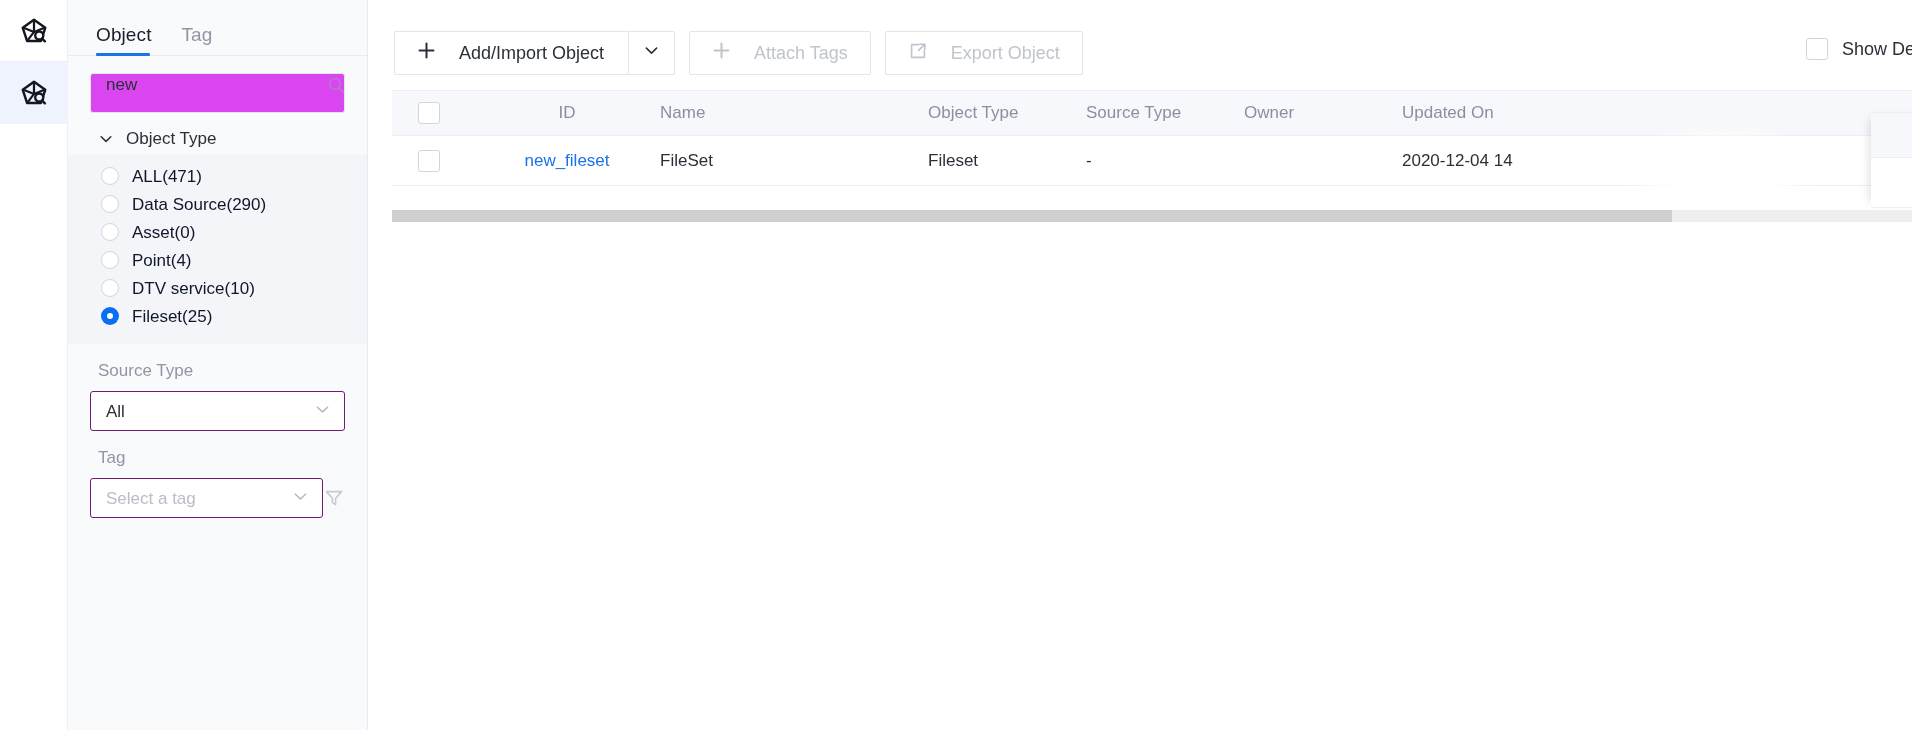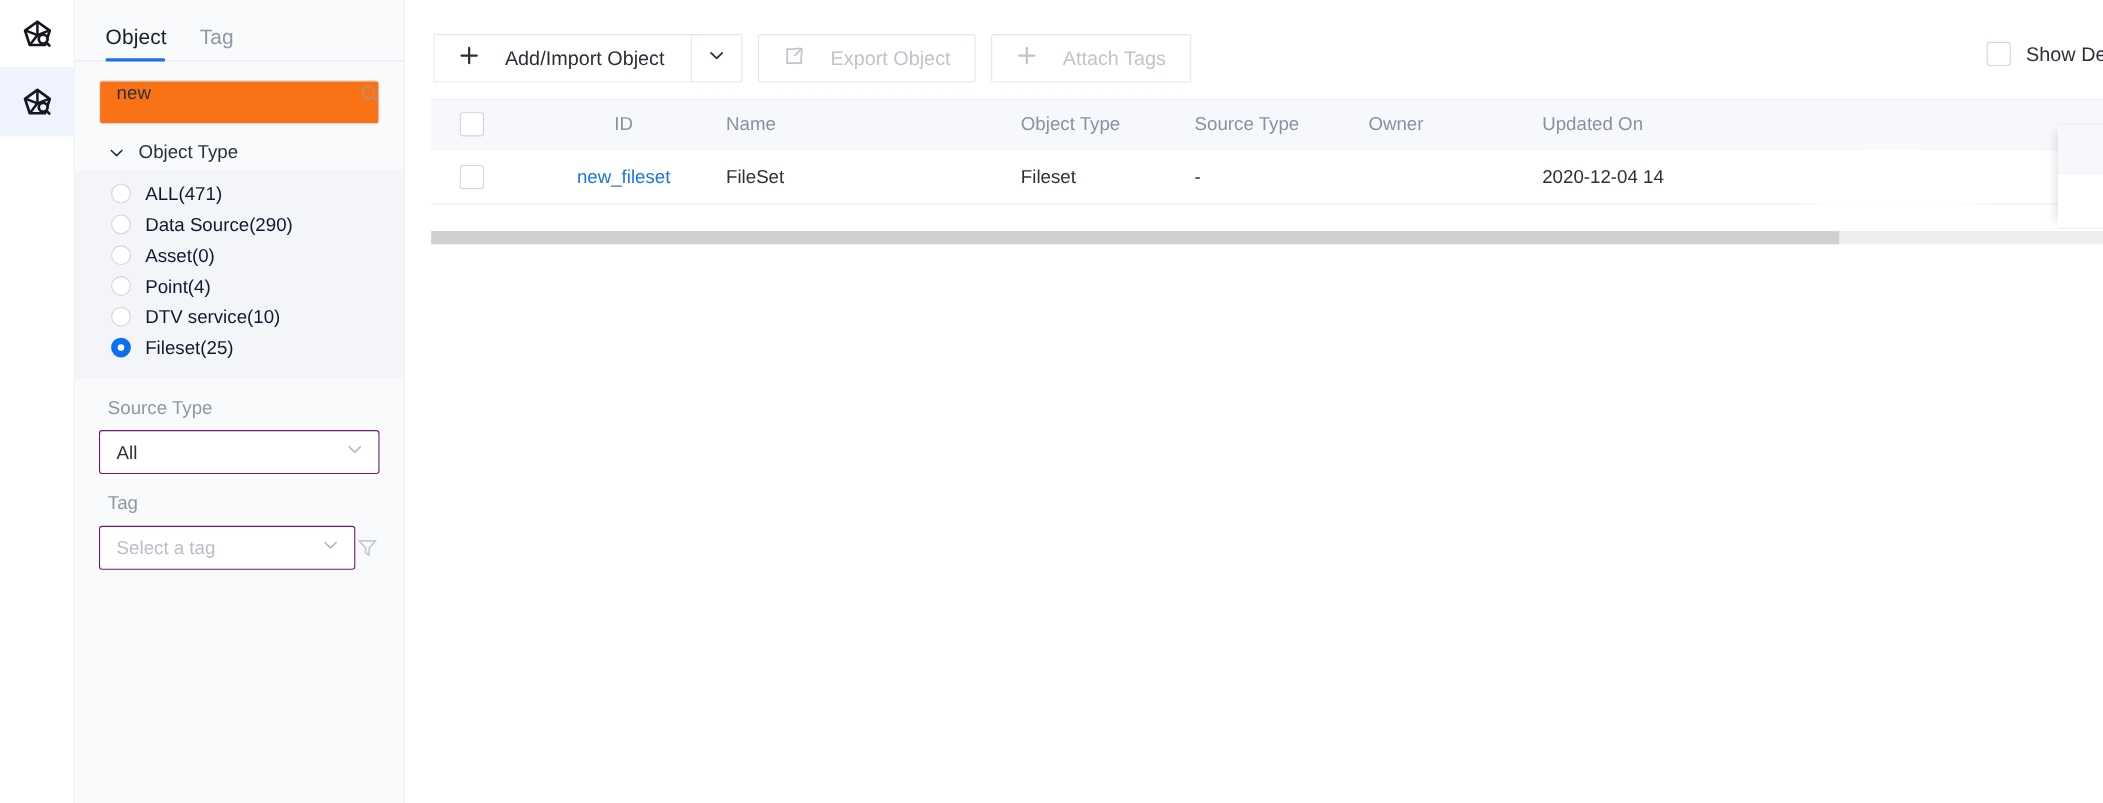--- a/index.html
+++ b/index.html
@@ -50,21 +50,21 @@
     position: relative; cursor: pointer; line-height: 1;
   }
   .tab.active { color: #1b1f2a; font-weight: 400; }
   .tab.active::after {
     content: ""; position: absolute; left: 0; right: 2px; bottom: -1px;
     height: 3px; background: #1a73e8; border-radius: 1px;
   }
 
   .search-wrap { padding: 17px 22px 0 22px; }
   .search-box {
-    height: 40px; background: #f97316;
+    height: 40px; background: #d946ef;
     border: 1px solid #e3e5ea; border-radius: 3px;
     display: flex; align-items: center; padding: 0 12px 16px 15px;
   }
   .search-box input {
     flex: 1; border: 0; outline: 0; background: transparent;
     font-family: inherit; font-size: 17px; color: #2b3038; line-height: 1;
   }
   .search-box input::placeholder { color: #b9bdc7; }
   .search-ic { flex: 0 0 auto; display: flex; align-items: center; opacity: .6; }
 
@@ -336,36 +336,36 @@
           <span>
             <svg width="17" height="17" viewBox="0 0 16 16" fill="none">
               <path d="M3.2 5.8 L8 10.4 L12.8 5.8" stroke="#2b3038" stroke-width="1.5" stroke-linecap="round" stroke-linejoin="round"></path>
             </svg>
           </span>
         </button>
       </div>
 
       <button class="btn disabled">
         <span>
+          <svg width="19" height="19" viewBox="0 0 18 18" fill="none">
+            <path d="M9 2.4 V15.6 M2.4 9 H15.6" stroke="#c0c4cc" stroke-width="1.9" stroke-linecap="round"></path>
+          </svg>
+        </span>
+        <span>Attach Tags</span>
+      </button>
+
+      <button class="btn disabled">
+        <span>
           <svg width="20" height="20" viewBox="0 0 20 20" fill="none">
             <path d="M10.4 3.6 H3.6 V16.4 H16.4 V9.6" stroke="#c0c4cc" stroke-width="1.6" stroke-linecap="round" stroke-linejoin="round"></path>
             <path d="M11.6 3.2 H16.8 V8.4" stroke="#c0c4cc" stroke-width="1.6" stroke-linecap="round" stroke-linejoin="round"></path>
             <path d="M16.6 3.4 L10.6 9.4" stroke="#c0c4cc" stroke-width="1.6" stroke-linecap="round"></path>
           </svg>
         </span>
         <span>Export Object</span>
-      </button>
-
-      <button class="btn disabled">
-        <span>
-          <svg width="19" height="19" viewBox="0 0 18 18" fill="none">
-            <path d="M9 2.4 V15.6 M2.4 9 H15.6" stroke="#c0c4cc" stroke-width="1.9" stroke-linecap="round"></path>
-          </svg>
-        </span>
-        <span>Attach Tags</span>
       </button>
 
       <div class="showdel">
         <span class="cbox"></span>
         <span class="showdel-label">Show Deleted Objects</span>
       </div>
     </div>
 
     <div class="table-area">
       <div class="thead">

